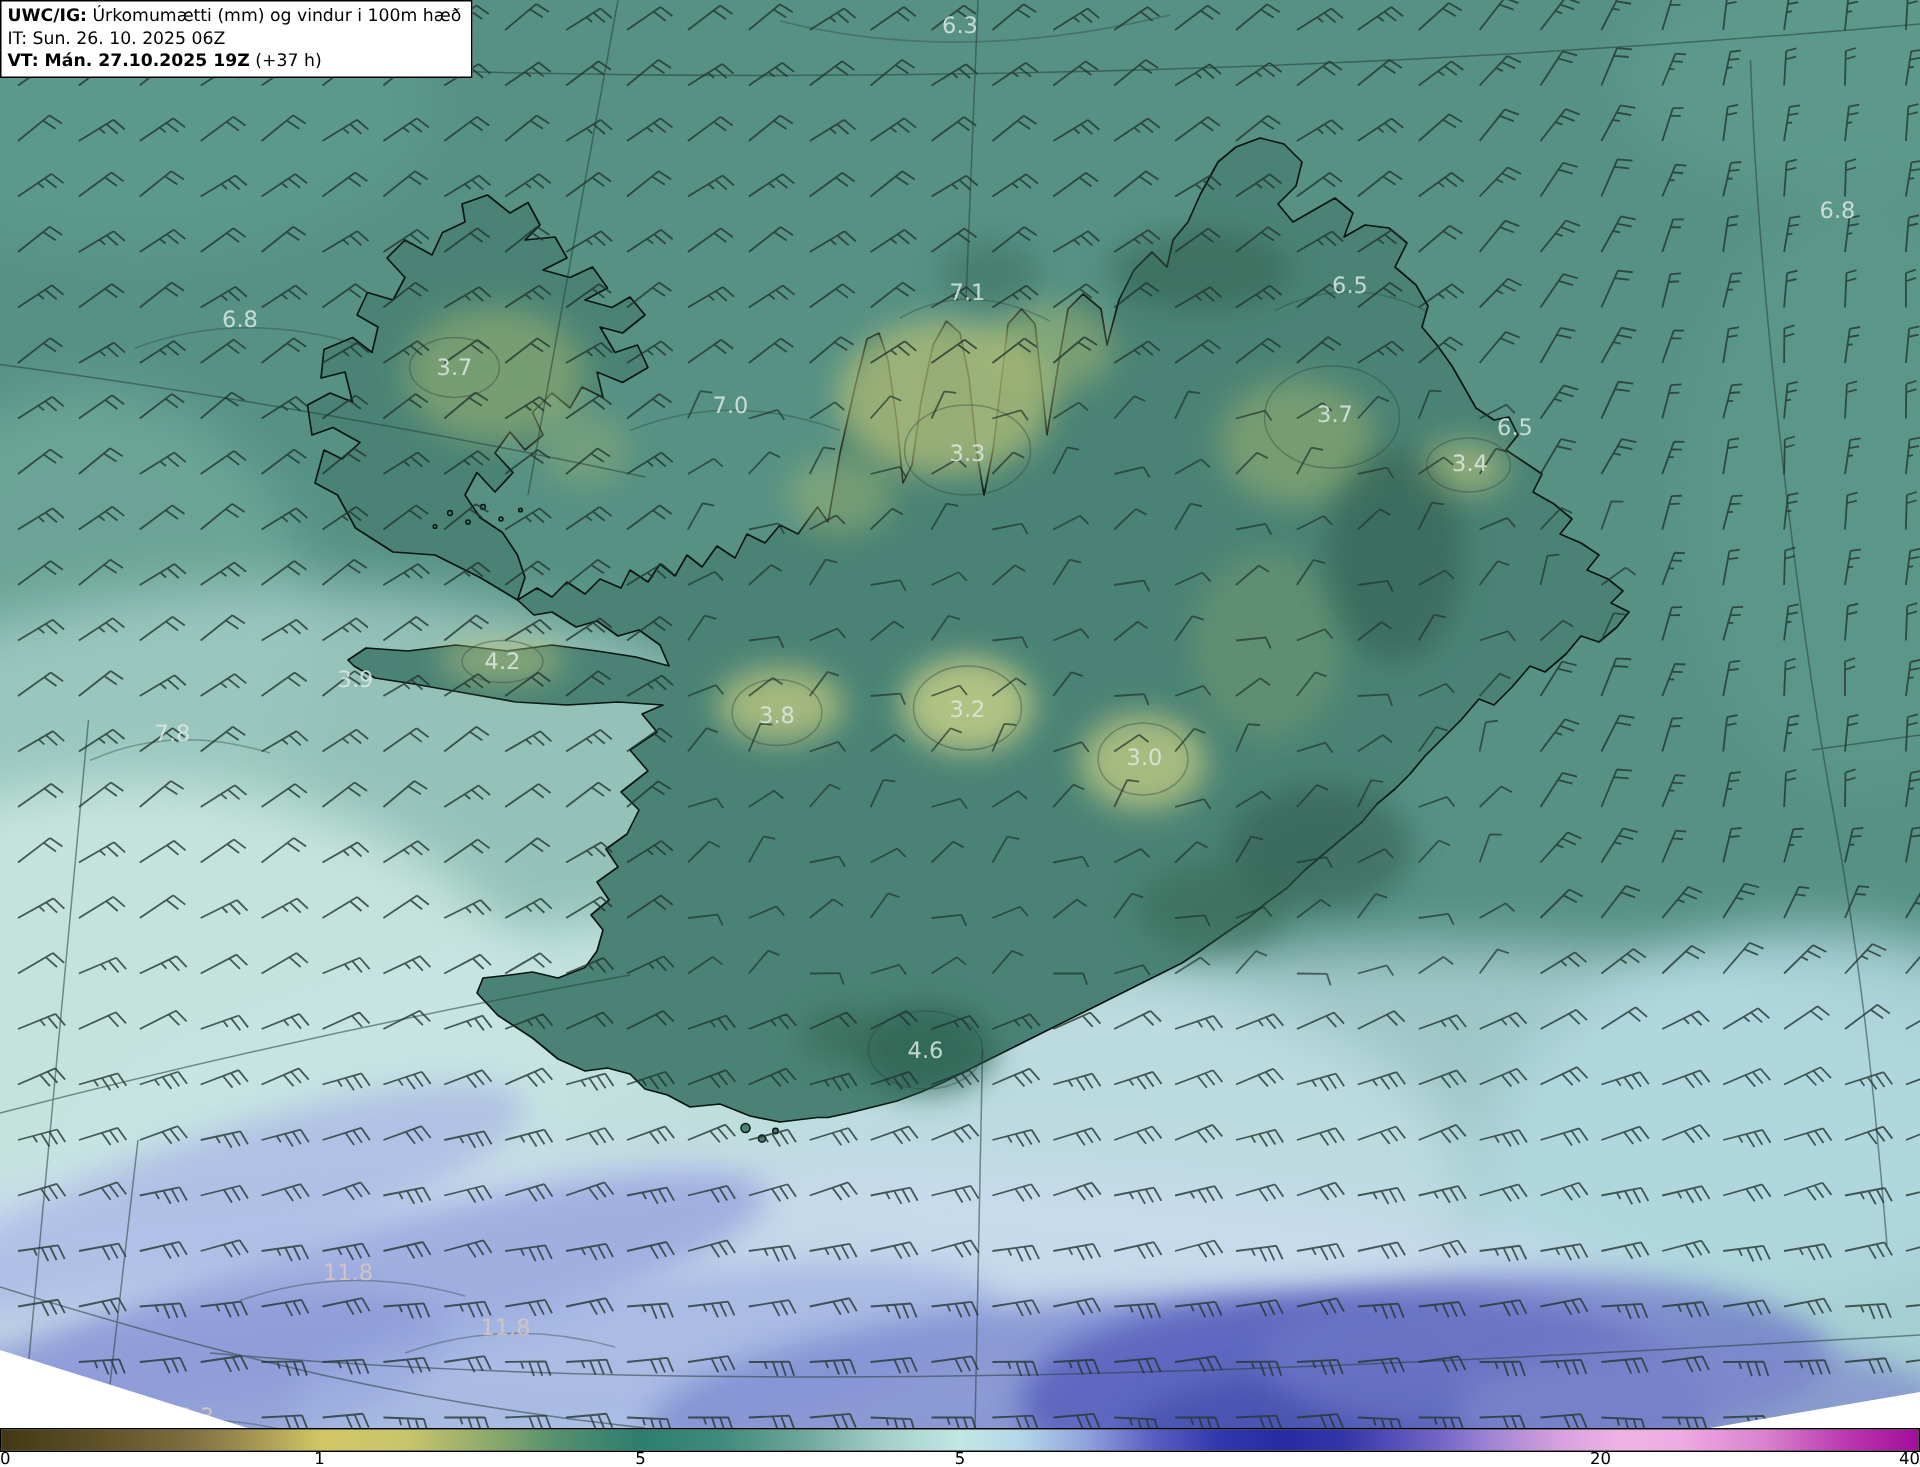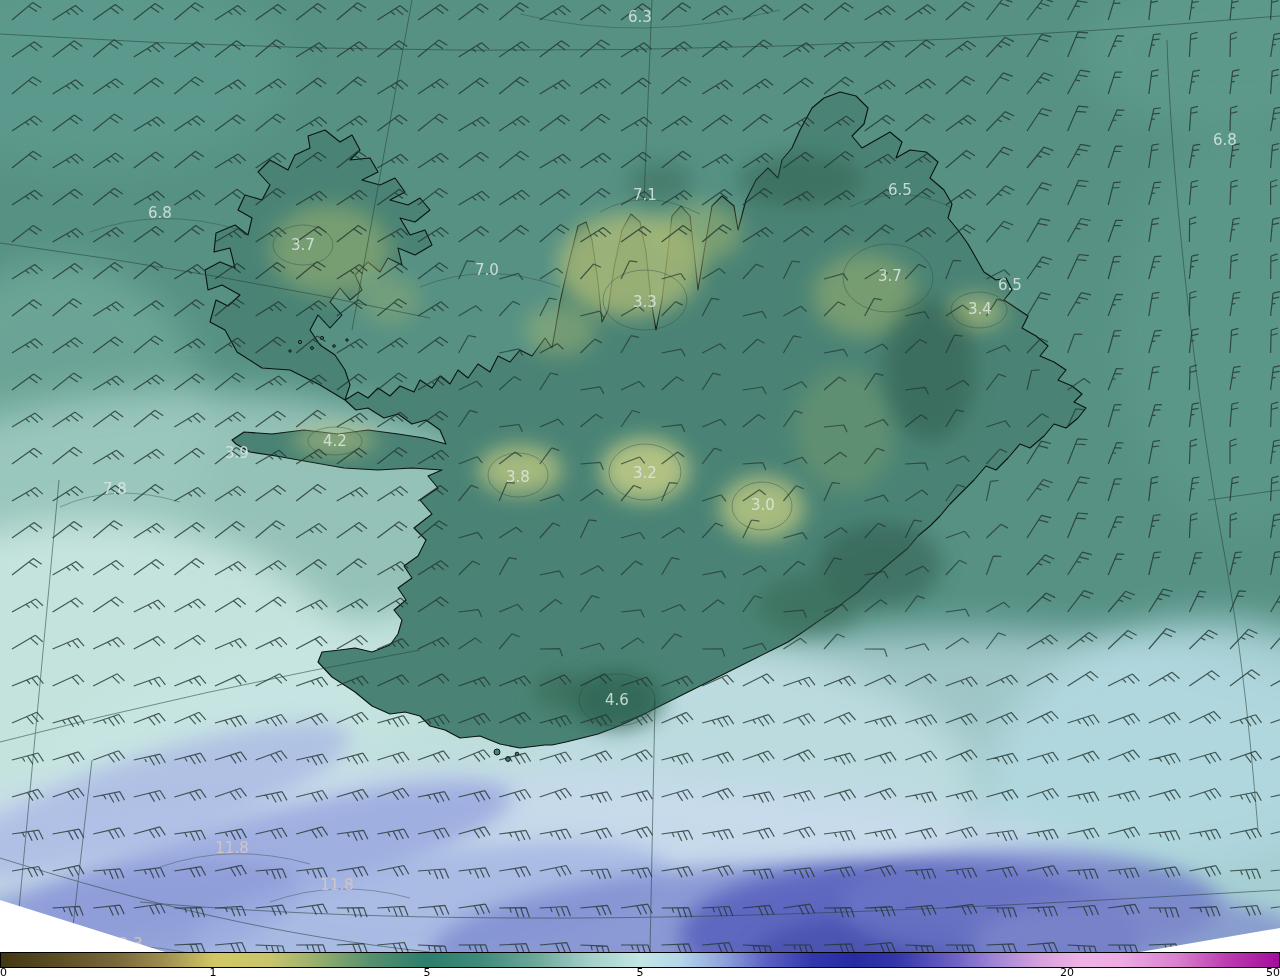--- a/index.html
+++ b/index.html
@@ -989,27 +989,38 @@
         <text x="337" y="890" text-anchor="middle" class="precip-label" fill="#dcc6bc">11.8</text>
         <text x="126" y="949" text-anchor="middle" class="precip-label" fill="#dcc6bc">12.3</text>
       </g>
 
     <g fill="#ffffff">
       <polygon points="0,900 165,952 0,952"></polygon>
       <polygon points="1140,952 1280,928 1280,952"></polygon>
     </g>
   </svg>
 
+  <div id="titlebox">
+    <div>
+      <span class="b">UWC/IG:</span><span> Úrkomumætti (mm) og vindur i 100m hæð</span>
+    </div>
+    <div>
+      <span>IT: Sun. 26. 10. 2025 06Z</span>
+    </div>
+    <div>
+      <span class="b">VT: Mán. 27.10.2025 19Z</span><span> (+37 h)</span>
+    </div>
+  </div>
 
   <div id="colorbar">
     <div id="cbar-gradient" style="background: linear-gradient(90deg, rgb(67, 56, 20) 0%, rgb(92, 78, 36) 4.5%, rgb(121, 104, 58) 9%, rgb(156, 140, 78) 12.5%, rgb(210, 199, 101) 16.7%, rgb(201, 197, 108) 21%, rgb(147, 173, 108) 25%, rgb(84, 144, 111) 29%, rgb(44, 126, 109) 33.3%, rgb(63, 138, 123) 37.5%, rgb(111, 169, 156) 42%, rgb(163, 207, 200) 46%, rgb(194, 231, 228) 50%, rgb(181, 216, 234) 53%, rgb(143, 163, 220) 56.5%, rgb(90, 95, 194) 60%, rgb(49, 56, 172) 63.5%, rgb(38, 43, 162) 66.7%, rgb(51, 54, 169) 70%, rgb(108, 96, 196) 74.5%, rgb(164, 136, 214) 78%, rgb(217, 162, 222) 81.5%, rgb(239, 178, 229) 84.5%, rgb(238, 172, 226) 87.5%, rgb(217, 129, 207) 92%, rgb(188, 59, 176) 96%, rgb(163, 13, 155) 100%);"></div>
     <div id="cbar-ticks">
         <span class="cbar-tick first" style="left: 0px;">0</span>
         <span class="cbar-tick" style="left: 213px;">1</span>
         <span class="cbar-tick" style="left: 427px;">5</span>
         <span class="cbar-tick" style="left: 640px;">5</span>
         <span class="cbar-tick" style="left: 853px; margin-top: 48px;">15</span>
         <span class="cbar-tick" style="left: 1067px;">20</span>
-        <span class="cbar-tick last" style="left: 1280px;">50</span>
+        <span class="cbar-tick last" style="left: 1280px;">40</span>
       </div>
   </div>
 
 </div>
 
 </body></html>

